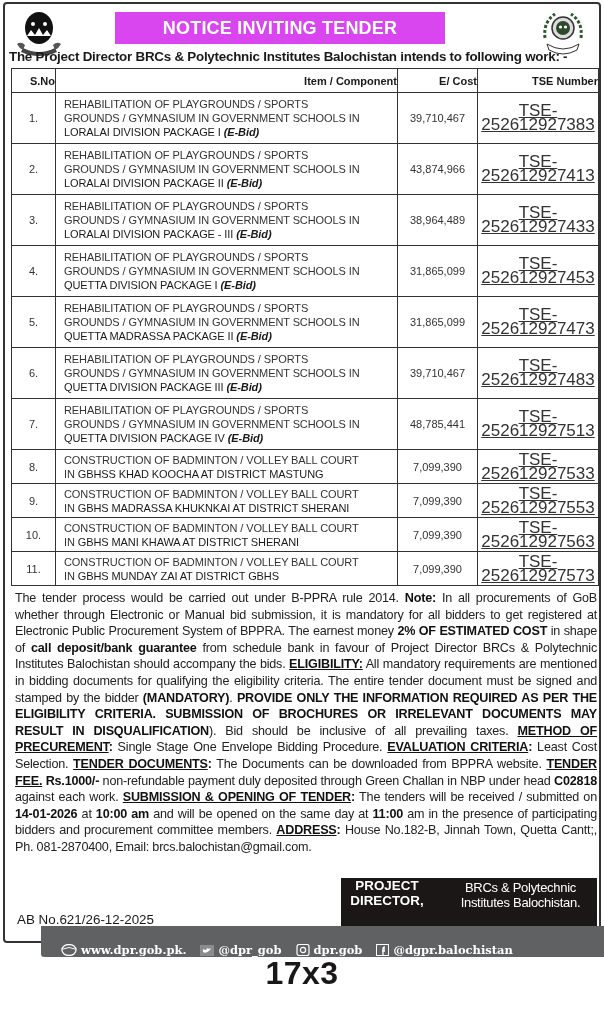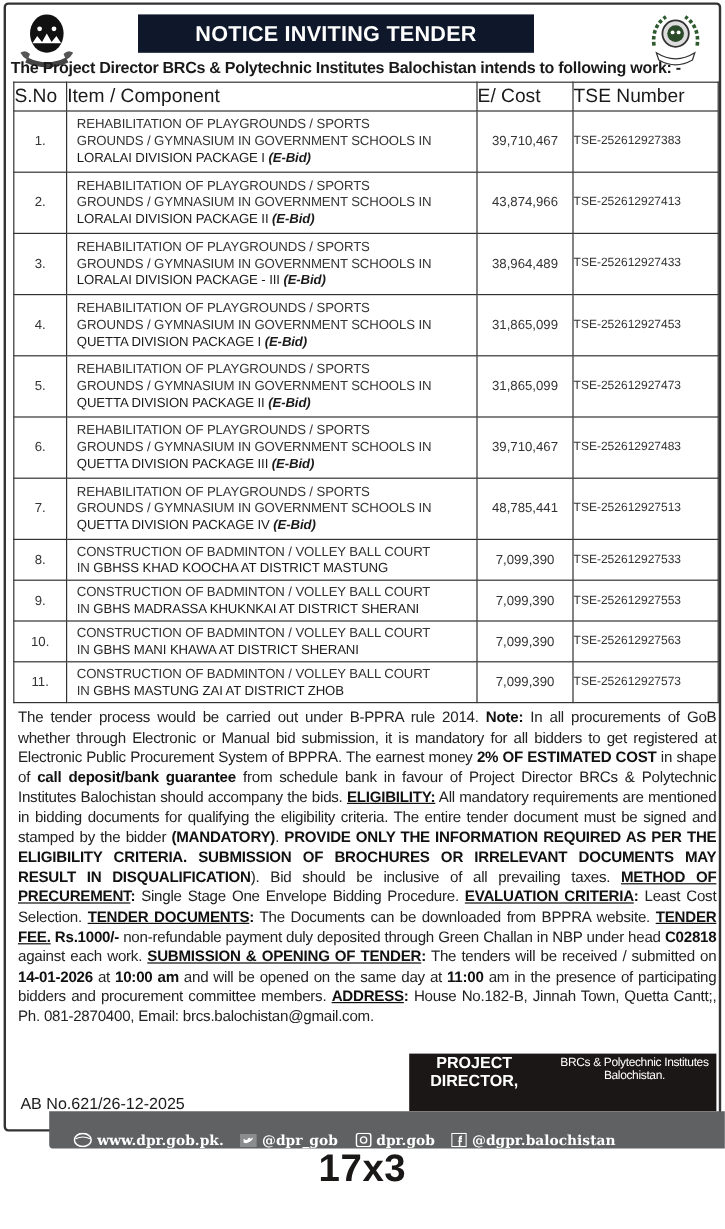--- a/index.html
+++ b/index.html
@@ -11,59 +11,59 @@
     border: 2px solid #333; border-radius: 4px; background: #fff;
   }
   .logo {
     position: absolute; top: 4px; width: 56px; height: 50px;
   }
   .logo.left { left: 6px; }
   .logo.right { left: 530px; }
 
   .title-box {
     position: absolute; left: 110px; top: 8px; width: 330px; height: 32px;
-    background: #0f172a; color: #fff;
+    background: #d946ef; color: #fff;
     display: flex; align-items: center; justify-content: center;
     font-weight: bold; font-size: 18px; letter-spacing: 0.2px;
   }
   .intro {
     position: absolute; left: 4px; top: 45px; width: 590px;
     font-weight: bold; font-size: 13.4px; letter-spacing: -0.25px; white-space: nowrap;
   }
 
   table.tender {
     position: absolute; left: 6px; top: 64px; width: 588px;
     border-collapse: collapse; font-size: 11px; line-height: 14px;
   }
   table.tender th, table.tender td { border: 1px solid #333; }
-  table.tender th { font-weight: normal; font-size: 16px; height: 24px; text-align: left; }
+  table.tender th { font-weight: bold; font-size: 11px; height: 24px; text-align: right; }
   table.tender td.sno { width: 44px; text-align: center; color: #333; }
   table.tender td.item { width: 342px; padding: 1px 4px 1px 8px; color: #333; letter-spacing: -0.1px; }
   table.tender td.cost { width: 80px; text-align: center; color: #333; }
-  table.tender td.tse { text-align: left; color: #333; font-size: 10px; }
+  table.tender td.tse { text-align: center; color: #333; font-size: 17px; text-decoration: underline; }
   table.tender tr.r3 td { height: 51px; }
   table.tender tr.r2 td { height: 34px; }
   .b { font-weight: normal; color: #1a1a1a; }
   .bi { font-weight: bold; font-style: italic; color: #1a1a1a; }
 
   .body-text {
     position: absolute; left: 10px; top: 586px; width: 582px;
     font-size: 12.6px; line-height: 16.6px; text-align: justify; color: #222;
     letter-spacing: -0.2px;
   }
   .body-text b { color: #111; }
   .body-text u { text-decoration-thickness: 1px; }
 
   .pd-box {
     position: absolute; left: 336px; top: 874px; width: 256px; height: 48px;
     background: #1c1717; color: #fff; text-align: center;
     display: flex; flex-direction: row; justify-content: center;
   }
   .pd-title { font-weight: bold; font-size: 13.4px; }
-  .pd-sub { font-size: 10px; letter-spacing: -0.3px; margin-top: 2px; margin-left: 11px; }
+  .pd-sub { font-size: 13px; letter-spacing: -0.3px; margin-top: 2px; margin-left: 11px; }
 
   .ab-no {
     position: absolute; left: 12px; top: 908px; font-weight: normal; font-size: 13.4px;
   }
 
   .social {
     position: absolute; left: 0; top: 922px; width: 594px; height: 31px;
     background: #5f6163; color: #fff;
     display: flex; align-items: flex-end; padding-left: 20px;
     font-family: "DejaVu Serif", "Liberation Serif", serif; font-weight: bold; font-size: 11.5px;
@@ -134,21 +134,21 @@
         <td class="tse">TSE-252612927433</td>
       </tr>
       <tr class="r3">
         <td class="sno">4.</td>
         <td class="item"><span>REHABILITATION OF PLAYGROUNDS / SPORTS</span><br><span>GROUNDS / GYMNASIUM IN GOVERNMENT SCHOOLS IN</span><br><span class="b">QUETTA DIVISION PACKAGE    I</span> <span class="bi">(E-Bid)</span></td>
         <td class="cost">31,865,099</td>
         <td class="tse">TSE-252612927453</td>
       </tr>
       <tr class="r3">
         <td class="sno">5.</td>
-        <td class="item"><span>REHABILITATION OF PLAYGROUNDS / SPORTS</span><br><span>GROUNDS / GYMNASIUM IN GOVERNMENT SCHOOLS IN</span><br><span class="b">QUETTA DIVISION PACKAGE    II</span> <span class="bi">(E-Bid)</span></td>
+        <td class="item"><span>REHABILITATION OF PLAYGROUNDS / SPORTS</span><br><span>GROUNDS / GYMNASIUM IN GOVERNMENT SCHOOLS IN</span><br><span class="b">QUETTA MADRASSA PACKAGE    II</span> <span class="bi">(E-Bid)</span></td>
         <td class="cost">31,865,099</td>
         <td class="tse">TSE-252612927473</td>
       </tr>
       <tr class="r3">
         <td class="sno">6.</td>
         <td class="item"><span>REHABILITATION OF PLAYGROUNDS / SPORTS</span><br><span>GROUNDS / GYMNASIUM IN GOVERNMENT SCHOOLS IN</span><br><span class="b">QUETTA DIVISION PACKAGE    III</span> <span class="bi">(E-Bid)</span></td>
         <td class="cost">39,710,467</td>
         <td class="tse">TSE-252612927483</td>
       </tr>
       <tr class="r3">
@@ -170,21 +170,21 @@
         <td class="tse">TSE-252612927553</td>
       </tr>
       <tr class="r2">
         <td class="sno">10.</td>
         <td class="item"><span>CONSTRUCTION OF BADMINTON / VOLLEY BALL COURT</span><br><span>IN</span> <span class="b">GBHS MANI KHAWA AT DISTRICT SHERANI</span></td>
         <td class="cost">7,099,390</td>
         <td class="tse">TSE-252612927563</td>
       </tr>
       <tr class="r2">
         <td class="sno">11.</td>
-        <td class="item"><span>CONSTRUCTION OF BADMINTON / VOLLEY BALL COURT</span><br><span>IN</span> <span class="b">GBHS MASTUNG ZAI AT DISTRICT ZHOB</span></td>
+        <td class="item"><span>CONSTRUCTION OF BADMINTON / VOLLEY BALL COURT</span><br><span>IN</span> <span class="b">GBHS MUNDAY ZAI AT DISTRICT GBHS</span></td>
         <td class="cost">7,099,390</td>
         <td class="tse">TSE-252612927573</td>
       </tr>
     </tbody>
   </table>
 
   <div class="body-text"><span>The tender process would be carried out under B-PPRA rule 2014. </span><b>Note:</b><span> In all procurements of GoB whether through Electronic or Manual bid submission, it is mandatory for all bidders to get registered at Electronic Public Procurement System of BPPRA. The earnest money </span><b>2% OF ESTIMATED COST</b><span> in shape of </span><b>call deposit/bank guarantee</b><span> from schedule bank in favour of Project Director BRCs &amp; Polytechnic Institutes Balochistan should accompany the bids. </span><b><u>ELIGIBILITY:</u></b><span> All mandatory requirements are mentioned in bidding documents for qualifying the eligibility criteria. The entire tender document must be signed and stamped by the bidder </span><b>(MANDATORY)</b><span>. </span><b>PROVIDE ONLY THE INFORMATION REQUIRED AS PER THE ELIGIBILITY CRITERIA. SUBMISSION OF BROCHURES OR IRRELEVANT DOCUMENTS MAY RESULT IN DISQUALIFICATION</b><span>). Bid should be inclusive of all prevailing taxes. </span><b><u>METHOD OF PRECUREMENT</u><span>:</span></b><span> Single Stage One Envelope Bidding Procedure. </span><b><u>EVALUATION CRITERIA</u><span>:</span></b><span> Least Cost Selection. </span><b><u>TENDER DOCUMENTS</u><span>:</span></b><span> The Documents can be downloaded from BPPRA website. </span><b><u>TENDER FEE.</u><span> Rs.1000/-</span></b><span> non-refundable payment duly deposited through Green Challan in NBP under head </span><b>C02818</b><span> against each work. </span><b><u>SUBMISSION &amp; OPENING OF TENDER</u><span>:</span></b><span> The tenders will be received / submitted on </span><b>14-01-2026</b><span> at </span><b>10:00 am</b><span> and will be opened on the same day at </span><b>11:00</b><span> am in the presence of participating bidders and procurement committee members. </span><b><u>ADDRESS</u><span>:</span></b><span> House No.182-B, Jinnah Town, Quetta Cantt;, Ph. 081-2870400, Email: brcs.balochistan@gmail.com.</span></div>
 
   <div class="pd-box">
     <div class="pd-title">PROJECT DIRECTOR,</div>

